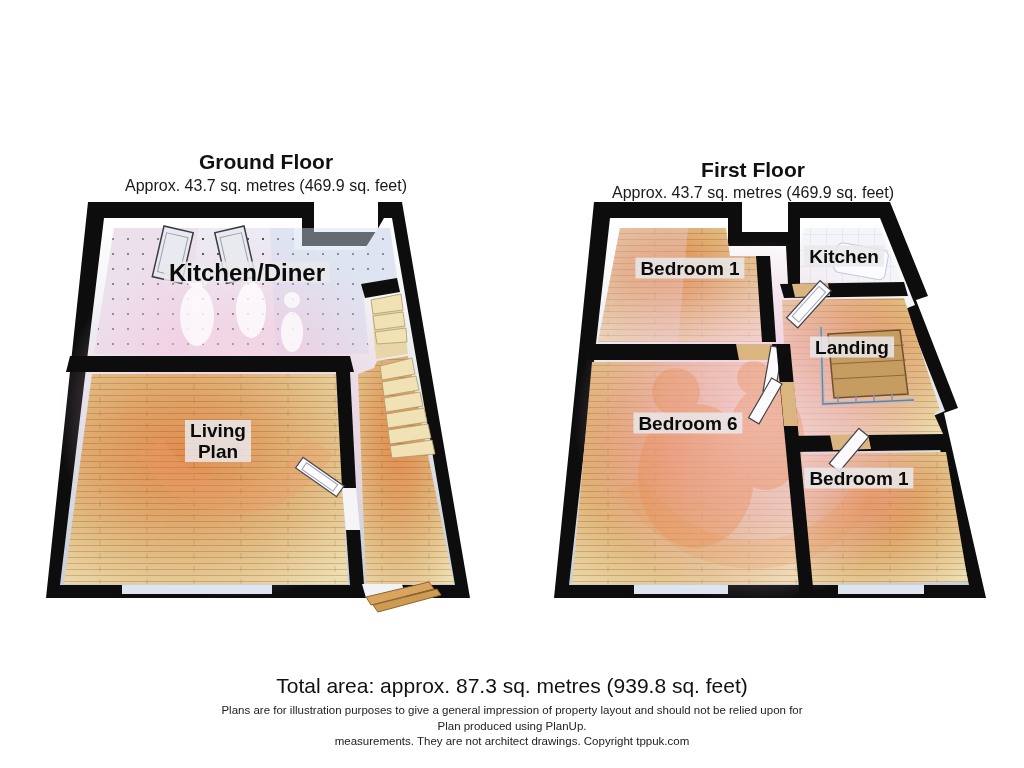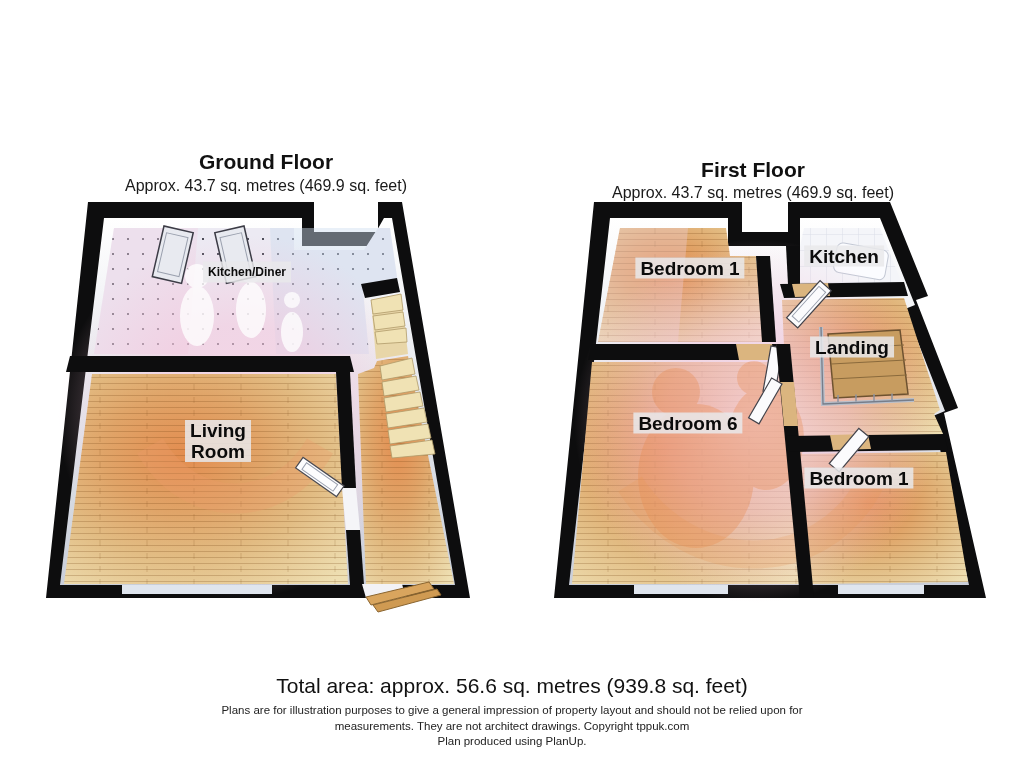--- a/index.html
+++ b/index.html
@@ -4,21 +4,21 @@
 <style>
   html,body{margin:0;padding:0;background:#ffffff;}
   .page{position:relative;width:1024px;height:768px;background:#ffffff;overflow:hidden;
         font-family:"Liberation Sans",sans-serif;color:#0b0b0b;}
   .floor-title{position:absolute;width:400px;text-align:center;font-size:21px;font-weight:bold;color:#111;}
   .floor-subtitle{position:absolute;width:400px;text-align:center;font-size:16px;color:#1a1a1a;}
   .plan-svg{position:absolute;}
   .room-label{position:absolute;transform:translate(-50%,-50%);background:rgba(233,233,235,0.85);
               color:#0b0b0b;font-weight:bold;font-size:19px;line-height:21px;padding:0 5px;
               text-align:center;white-space:pre-line;}
-  .room-label.big{font-size:12px;}
+  .room-label.big{font-size:24px;}
   .footer-total{position:absolute;top:674px;left:0;width:1024px;text-align:center;font-size:21px;color:#111;}
   .footer-disclaimer{position:absolute;top:703px;left:0;width:1024px;text-align:center;
                      font-size:11.5px;line-height:15.5px;color:#222;}
 </style>
 </head>
 <body>
 
 <div class="page">
 
   <svg width="0" height="0" style="position:absolute" aria-hidden="true">
@@ -224,27 +224,27 @@
       <path d="M 283,141 L 285,218 L 376,214" stroke="#767d8a" stroke-width="1.3"></path>
       <path d="M 300,216 v -7 M 318,215.5 v -7 M 336,215 v -7 M 354,214.5 v -7" stroke="#8d93a0" stroke-width="1.5"></path>
     </g>
 
     <rect x="96" y="399" width="94" height="9" fill="#dfe5ee"></rect>
     <rect x="300" y="399" width="86" height="9" fill="#dfe5ee"></rect>
   </svg>
 
   <div class="room-label big" style="left:247px;top:272px">Kitchen/Diner</div>
   <div class="room-label" style="left:218px;top:441px">Living
-Room</div>
+Plan</div>
   <div class="room-label" style="left:690px;top:268px">Bedroom 1</div>
   <div class="room-label" style="left:844px;top:256px">Kitchen</div>
   <div class="room-label" style="left:852px;top:347px">Landing</div>
   <div class="room-label" style="left:688px;top:423px">Bedroom 6</div>
   <div class="room-label" style="left:859px;top:478px">Bedroom 1</div>
 
-  <div class="footer-total">Total area: approx. 56.6 sq. metres (939.8 sq. feet)</div>
+  <div class="footer-total">Total area: approx. 87.3 sq. metres (939.8 sq. feet)</div>
   <div class="footer-disclaimer">
     <div>Plans are for illustration purposes to give a general impression of property layout and should not be relied upon for</div>
+    <div>Plan produced using PlanUp.</div>
     <div>measurements. They are not architect drawings.  Copyright tppuk.com</div>
-    <div>Plan produced using PlanUp.</div>
   </div>
 
 </div>
 
 </body></html>

